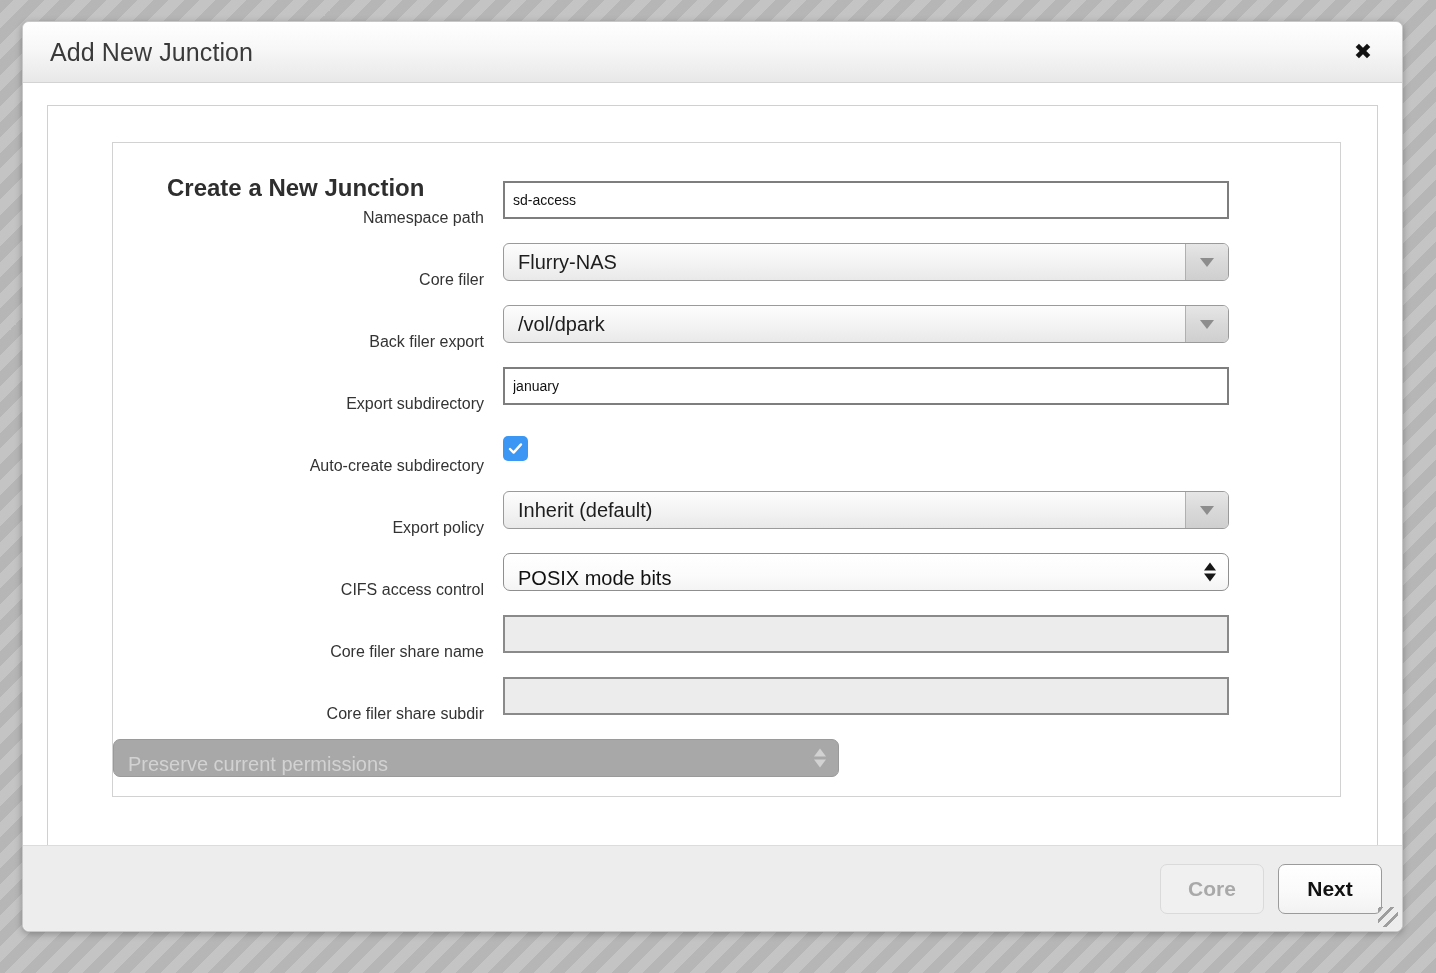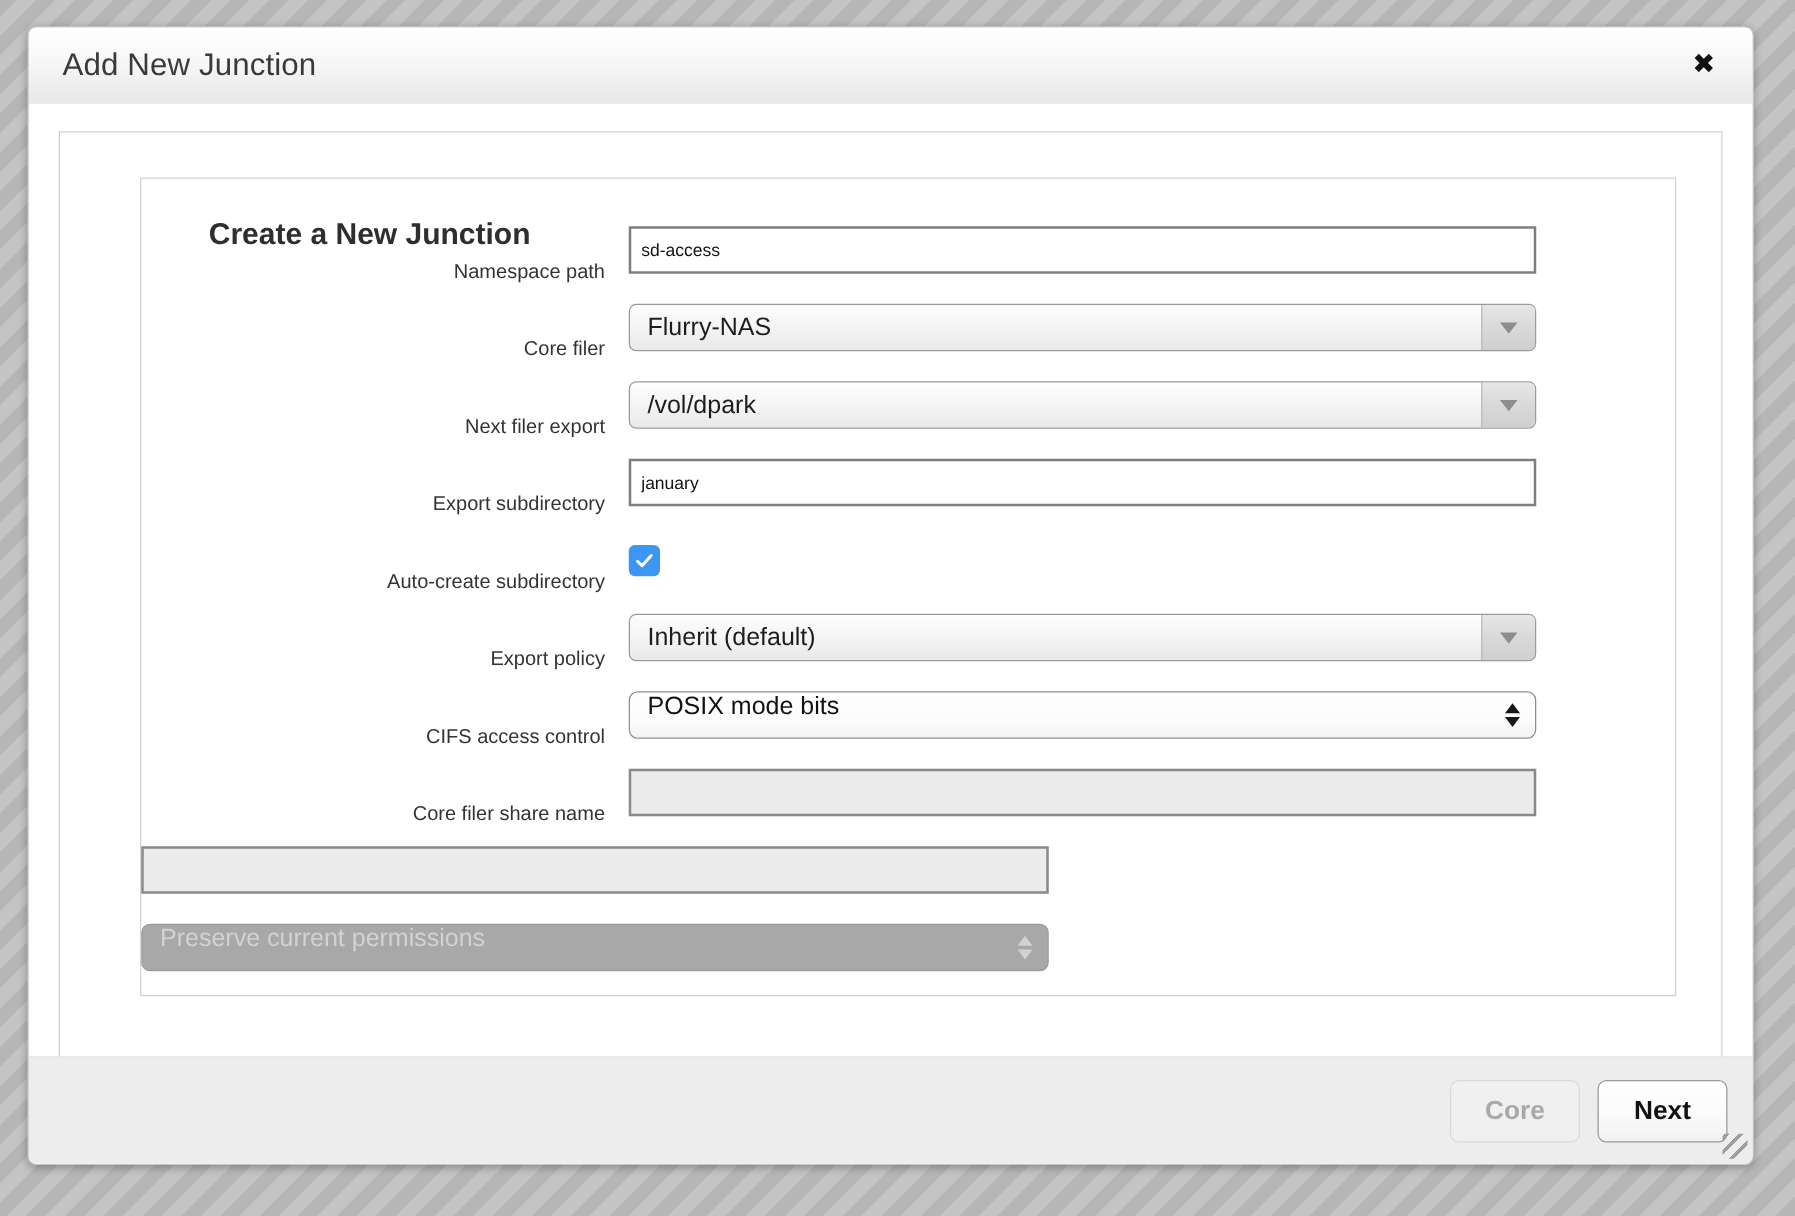--- a/index.html
+++ b/index.html
@@ -197,21 +197,21 @@
 
   
   .sel {
     width: 726px;
     height: 38px;
     box-sizing: border-box;
     border: 1px solid #8f8f8f;
     border-radius: 7px;
     background: linear-gradient(to bottom, #ffffff 0%, #fbfbfb 60%, #f4f4f4 100%);
     display: flex;
-    align-items: flex-start;
+    align-items: flex-end;
     position: relative;
     cursor: pointer;
   }
   .sel-value {
     flex: 1 1 auto;
     padding-left: 14px;
     font-size: 20px;
     color: #111111;
     white-space: nowrap;
     overflow: hidden;
@@ -347,21 +347,21 @@
               <div class="ddl">
                 <div class="ddl-value">Flurry-NAS</div>
                 <div class="ddl-btn">
                   <span class="ddl-arrow"></span>
                 </div>
               </div>
             </div>
           </div>
 
           <div class="row">
-            <div class="label">Next filer export</div>
+            <div class="label">Back filer export</div>
             <div class="control">
               <div class="ddl">
                 <div class="ddl-value">/vol/dpark</div>
                 <div class="ddl-btn">
                   <span class="ddl-arrow"></span>
                 </div>
               </div>
             </div>
           </div>
 
@@ -409,20 +409,21 @@
           </div>
 
           <div class="row">
             <div class="label">Core filer share name</div>
             <div class="control">
               <input class="txt disabled" type="text" disabled="" value="" style="">
             </div>
           </div>
 
           <div class="row">
+            <div class="label">Core filer share subdir</div>
             <div class="control">
               <input class="txt disabled" type="text" disabled="" value="" style="">
             </div>
           </div>
 
           <div class="row">
             <div class="control">
               <div class="sel disabled">
                 <div class="sel-value">Preserve current permissions</div>
                 <div class="sel-spin">

